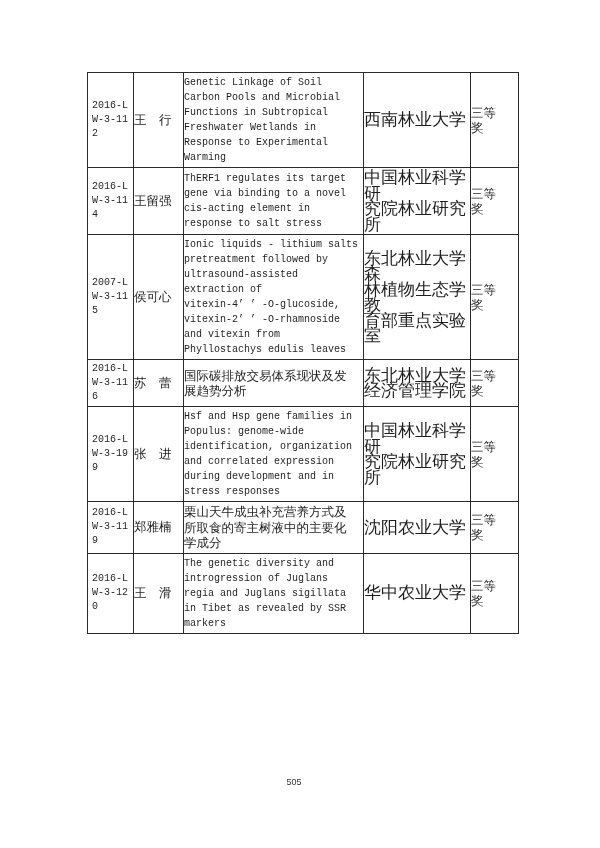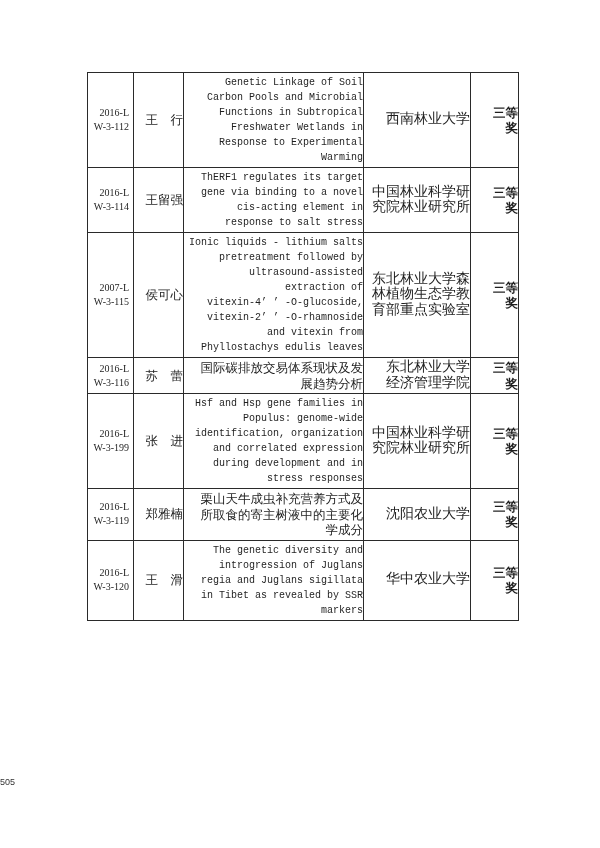--- a/index.html
+++ b/index.html
@@ -18,60 +18,60 @@
   }
   .sheet{width:600px;height:848px;position:relative;background:var(--bg);}
   table.awards{
     position:absolute;left:87px;top:72px;
     width:431px;
     border-collapse:collapse;
     table-layout:fixed;
   }
   table.awards td{
     border:1px solid var(--border);
-    text-align:right;
+    text-align:left;
     vertical-align:middle;
     color:var(--text);
   }
   td.id{
-    font-family:Liberation Serif, serif;
+    font-family:Liberation Mono, monospace;
     font-size:10px;line-height:14px;
     word-break:break-all;
     padding:2px 4px;
   }
   td.name{
     font-family:"DejaVu Sans","Liberation Sans",sans-serif;
     font-size:12.5px;line-height:16px;
     padding:2px 0;
   }
   td.title{
     font-family:"Liberation Mono","DejaVu Sans Mono",monospace;
     font-size:10px;line-height:15px;
     white-space:pre-line;
     padding:2px 0;
   }
   td.title.cjk{
     font-family:"DejaVu Sans","Liberation Sans",sans-serif;
     font-size:12.5px;line-height:15.5px;
   }
   td.inst{
-    font-family:Liberation Mono, monospace;
-    font-size:14px;line-height:15.5px;
+    font-family:Liberation Serif, serif;
+    font-size:17px;line-height:15.5px;
     white-space:pre-line;
     padding:2px 0;
   }
   td.award{
     font-family:"DejaVu Sans","Liberation Sans",sans-serif;
     font-size:12.5px;line-height:15.5px;
     white-space:pre-line;
     padding:2px 0;
-    font-weight:bold;
   }
   .page-number{
     position:absolute;top:777px;left:0;width:588px;
+    text-align:center;
     font-family:"Liberation Sans",sans-serif;
     font-size:9px;color:#333;
   }
 </style>
 </head>
 <body>
 
 <div class="sheet">
 
   <table class="awards">

